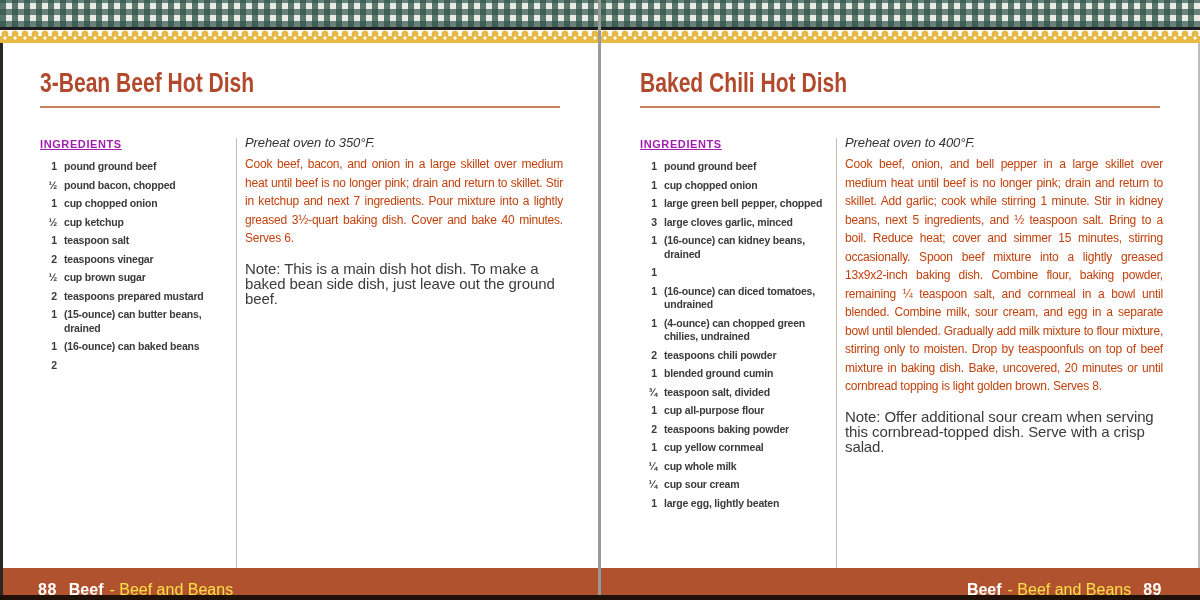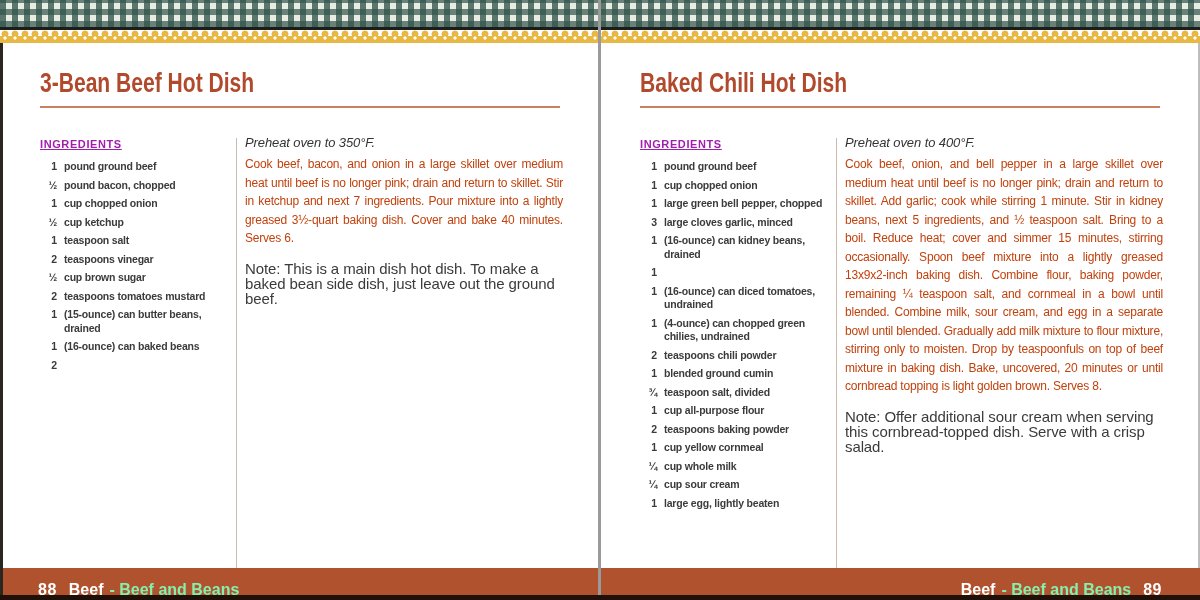--- a/index.html
+++ b/index.html
@@ -69,21 +69,21 @@
   .footer {
     position:absolute; left:0; right:0; top:568px; height:43px; background:#b0522e;
     display:flex; justify-content:space-between; align-items:center;
     padding:0 38px; z-index:5; font-size:16px; color:#ffffff;
   }
   .footer-left, .footer-right { display:flex; align-items:center; gap:6px; }
   .f-num, .f-sec { font-weight:bold; color:#ffffff; }
   .f-num { letter-spacing:0.5px; }
   .footer-left .f-num { margin-right:6px; }
   .footer-right .f-num { margin-left:6px; }
-  .f-sub { color:#86efac; font-weight:bold; }
+  .f-sub { color:#fde047; font-weight:normal; }
   .bottom-strip { position:absolute; left:0; right:0; top:595px; height:5px; background:#1f1008; z-index:8; }
 </style>
 </head>
 <body>
 
 <div class="spread">
 
   <div class="gingham"></div>
   <div class="blackline"></div>
   <div class="eyelet"></div>
@@ -118,21 +118,21 @@
           <div class="ing-row">
             <span class="ing-qty">2</span>
             <span class="ing-text">teaspoons vinegar</span>
           </div>
           <div class="ing-row">
             <span class="ing-qty">½</span>
             <span class="ing-text">cup brown sugar</span>
           </div>
           <div class="ing-row">
             <span class="ing-qty">2</span>
-            <span class="ing-text">teaspoons tomatoes mustard</span>
+            <span class="ing-text">teaspoons prepared mustard</span>
           </div>
           <div class="ing-row">
             <span class="ing-qty">1</span>
             <span class="ing-text">(15-ounce) can butter beans, drained</span>
           </div>
           <div class="ing-row">
             <span class="ing-qty">1</span>
             <span class="ing-text">(16-ounce) can baked beans</span>
           </div>
           <div class="ing-row">

